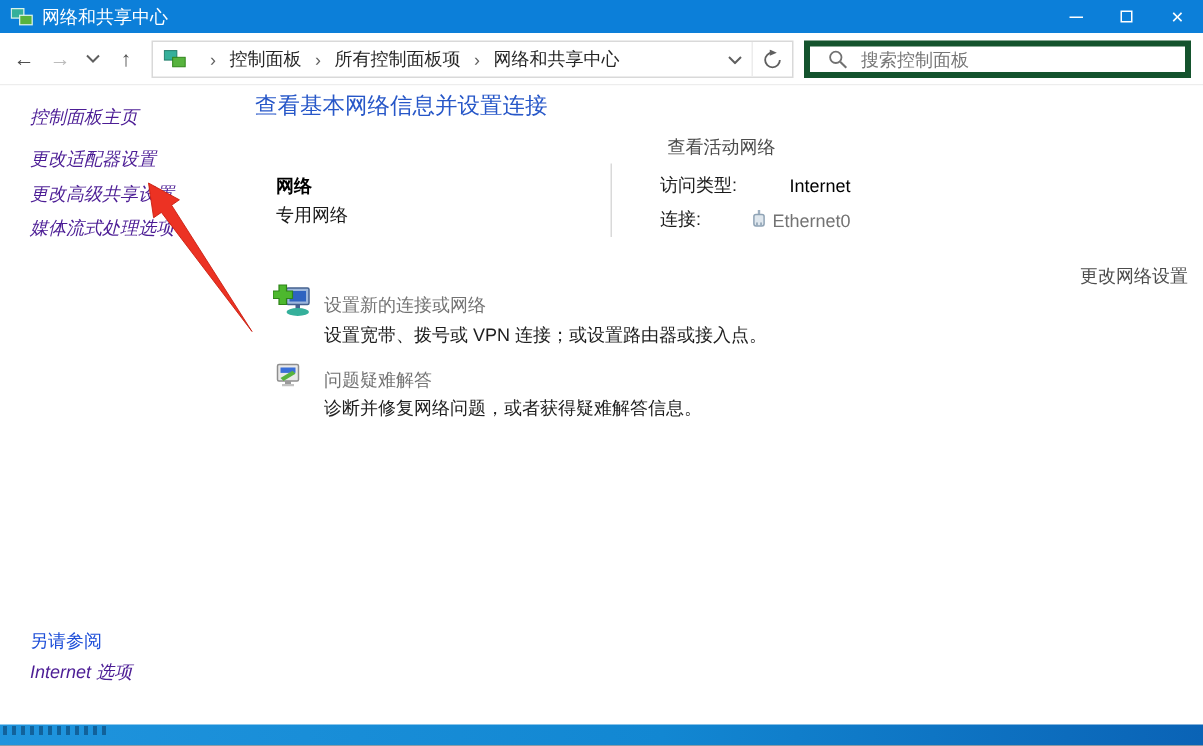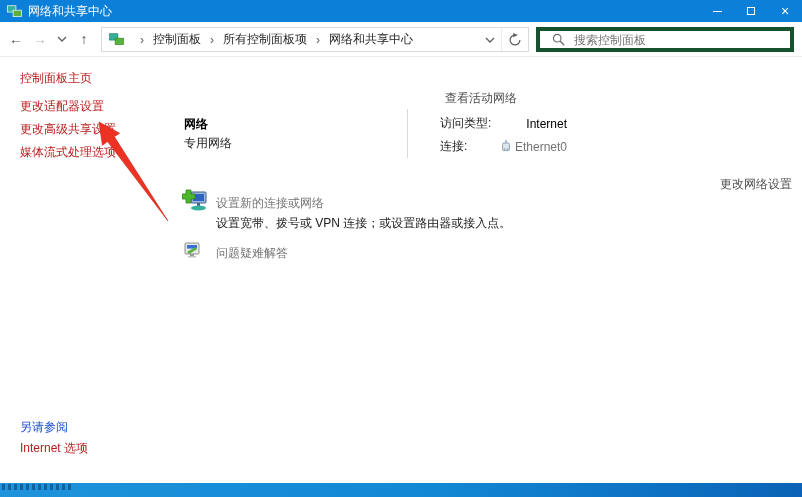--- a/index.html
+++ b/index.html
@@ -33,21 +33,21 @@
   .bc-sep { color:#5f5f5f; margin:0 9px; font-size:12px; }
   .addr-chevron { margin-left:auto; width:22px; height:100%; display:flex; align-items:center; justify-content:center; cursor:pointer; }
   .addr-refresh { width:27px; height:100%; border-left:1px solid #ececec; display:flex; align-items:center; justify-content:center; cursor:pointer; }
   .search-box { position:absolute; left:536px; top:5px; width:258px; height:25px; border:4px solid #14532d;
     display:flex; align-items:center; padding:0 6px 0 12px; gap:9px; background:#fff; }
   .search-box input { border:none; outline:none; flex:1; font-size:12px; color:#333;
     font-family:"Liberation Sans","DejaVu Sans",sans-serif; background:transparent; }
   .search-box input::placeholder { color:#767676; opacity:1; }
   
   .content { position:absolute; top:57px; left:0; right:0; bottom:14px; background:#fff; }
-  .side-link { position:absolute; left:20px; color:#b91c1c; cursor:pointer; white-space:nowrap; }
+  .side-link { position:absolute; left:20px; color:#4c1d95; cursor:pointer; white-space:nowrap;font-style:italic; }
   .pos-home { top:13px; }
   .pos-task0 { top:41px; }
   .pos-task1 { top:64px; }
   .pos-task2 { top:87px; }
   .see-also-header { position:absolute; left:20px; top:362px; color:#1d4ed8; }
   .pos-see0 { top:383px; }
   .pos-see1 { top:404px; }
   .page-heading { position:absolute; left:170px; top:4px; font-size:15px; color:#2757c8; }
   .section-row { position:absolute; left:170px; right:10px; display:flex; align-items:center; color:#4c4c4c;flex-direction:column; }
   .section-row .rule { flex:1; border-top:1px solid #dcdcdc; margin-left:10px; margin-top:2px; }
@@ -153,20 +153,21 @@
   <div class="content">
 
     <span class="side-link pos-home">控制面板主页</span>
     <span class="side-link pos-task0">更改适配器设置</span>
     <span class="side-link pos-task1">更改高级共享设置</span>
     <span class="side-link pos-task2">媒体流式处理选项</span>
 
     <span class="see-also-header">另请参阅</span>
     <span class="side-link pos-see0">Internet 选项</span>
 
+    <div class="page-heading">查看基本网络信息并设置连接</div>
 
     <div class="section-row pos-sec1">
       <span>查看活动网络</span>
       <span class="rule"></span>
     </div>
 
     <div class="network-left">
       <div class="network-name">网络</div>
       <div class="network-profile">专用网络</div>
     </div>
@@ -208,20 +209,21 @@
     <span class="task-icon pos-icon2">
       <svg width="20" height="20" viewBox="0 0 20 20">
         <rect x="3" y="2" width="14" height="11" rx="1" fill="#e9e9e9" stroke="#8e8e8e"></rect>
         <rect x="5" y="4" width="10" height="3.6" fill="#3a6fd8"></rect>
         <polygon points="5,11 13,6.2 15,8.2 7,13" fill="#57b33e"></polygon>
         <rect x="8" y="13" width="4" height="2" fill="#9a9a9a"></rect>
         <rect x="6" y="15" width="8" height="1.5" fill="#c2c2c2"></rect>
       </svg>
     </span>
     <span class="task-title pos-title2 link-blue">问题疑难解答</span>
+    <span class="task-desc pos-desc2">诊断并修复网络问题，或者获得疑难解答信息。</span>
 
     <svg class="annotation-arrow" width="95" height="115" viewBox="0 0 95 115">
       <polygon points="11,6 31.6,17.2 26.4,20.8 80,105 19.6,25.6 14.4,29.2" fill="#ec3223" stroke="#c81f12" stroke-width="0.6"></polygon>
     </svg>
   </div>
 
   <div class="bottom-strip">
     <span class="strip-artifact"></span>
   </div>
 

